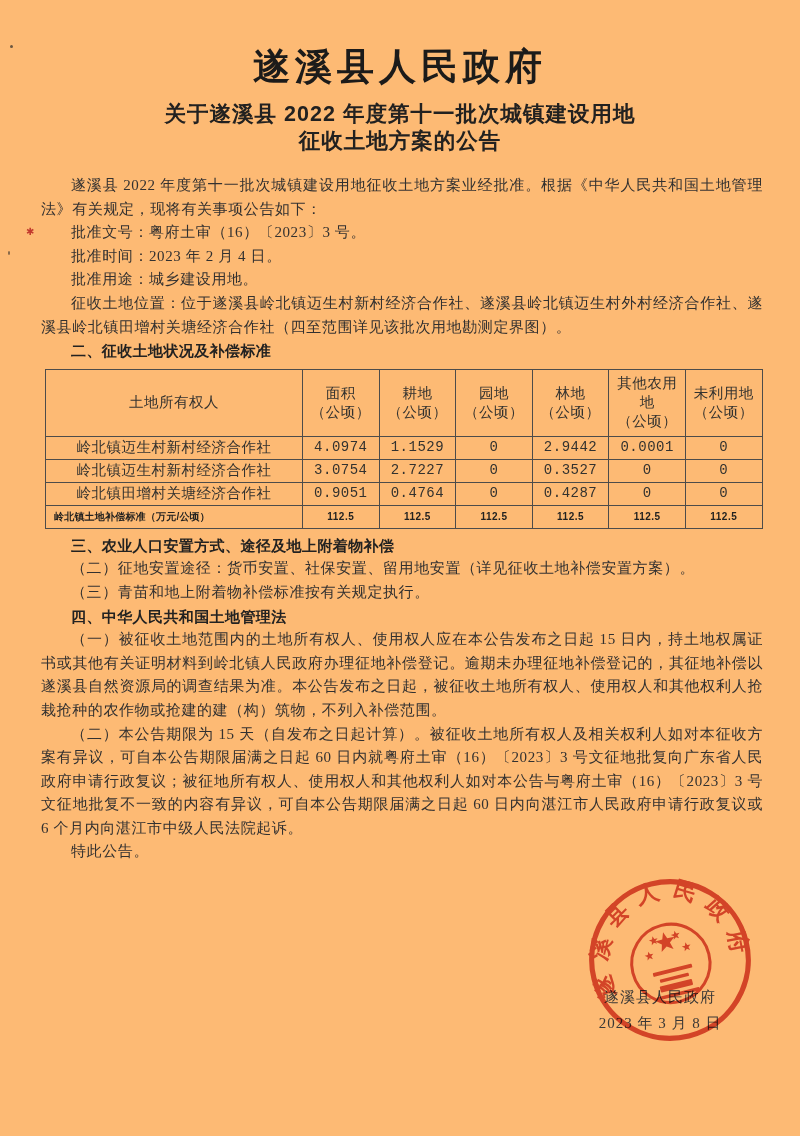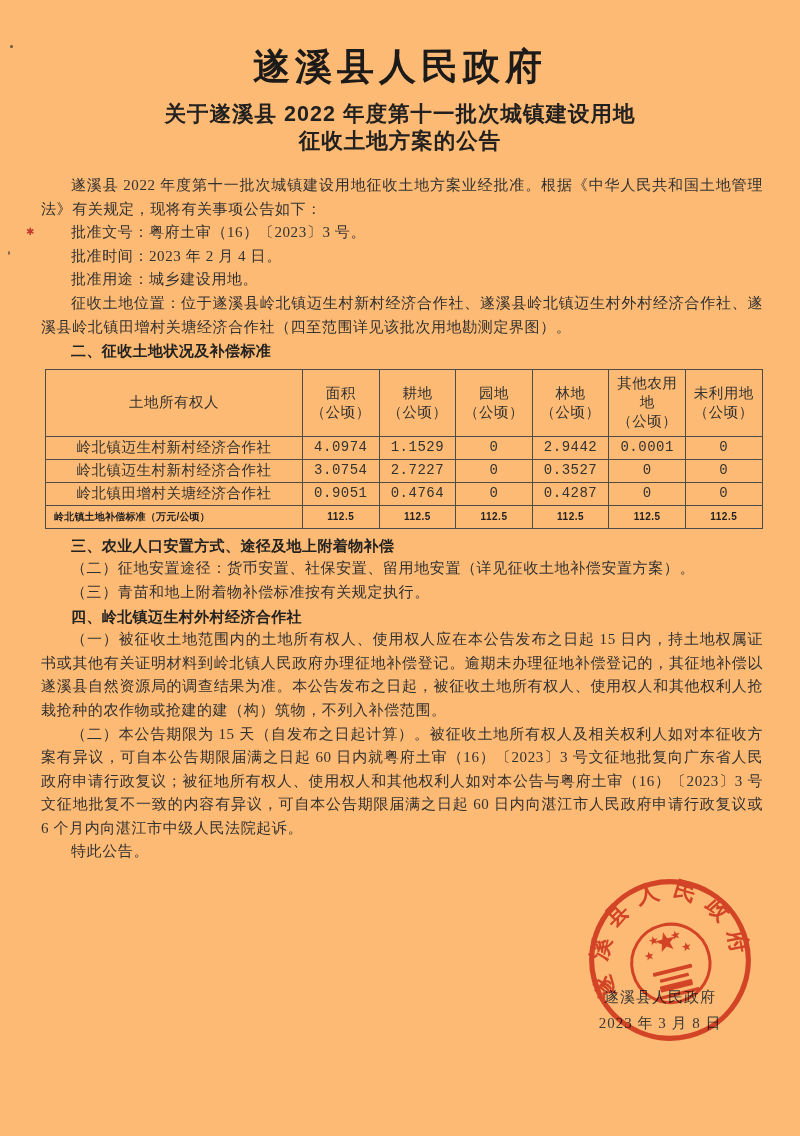--- a/index.html
+++ b/index.html
@@ -190,21 +190,21 @@
           <td>112.5</td>
           <td>112.5</td>
           <td>112.5</td>
         </tr>
       </tbody>
     </table>
 
     <p class="hd">三、农业人口安置方式、途径及地上附着物补偿</p>
     <p>（二）征地安置途径：货币安置、社保安置、留用地安置（详见征收土地补偿安置方案）。</p>
     <p>（三）青苗和地上附着物补偿标准按有关规定执行。</p>
-    <p class="hd">四、岭北镇迈生村外村经济合作社</p>
+    <p class="hd">四、中华人民共和国土地管理法</p>
     <p>（一）被征收土地范围内的土地所有权人、使用权人应在本公告发布之日起 15 日内，持土地权属证书或其他有关证明材料到岭北镇人民政府办理征地补偿登记。逾期未办理征地补偿登记的，其征地补偿以遂溪县自然资源局的调查结果为准。本公告发布之日起，被征收土地所有权人、使用权人和其他权利人抢栽抢种的农作物或抢建的建（构）筑物，不列入补偿范围。</p>
     <p>（二）本公告期限为 15 天（自发布之日起计算）。被征收土地所有权人及相关权利人如对本征收方案有异议，可自本公告期限届满之日起 60 日内就粤府土审（16）〔2023〕3 号文征地批复向广东省人民政府申请行政复议；被征地所有权人、使用权人和其他权利人如对本公告与粤府土审（16）〔2023〕3 号文征地批复不一致的内容有异议，可自本公告期限届满之日起 60 日内向湛江市人民政府申请行政复议或 6 个月内向湛江市中级人民法院起诉。</p>
     <p>特此公告。</p>
   </div>
 
   <div class="signature">
     <div>遂溪县人民政府</div>
     <div>2023 年 3 月 8 日</div>
   </div>
 

